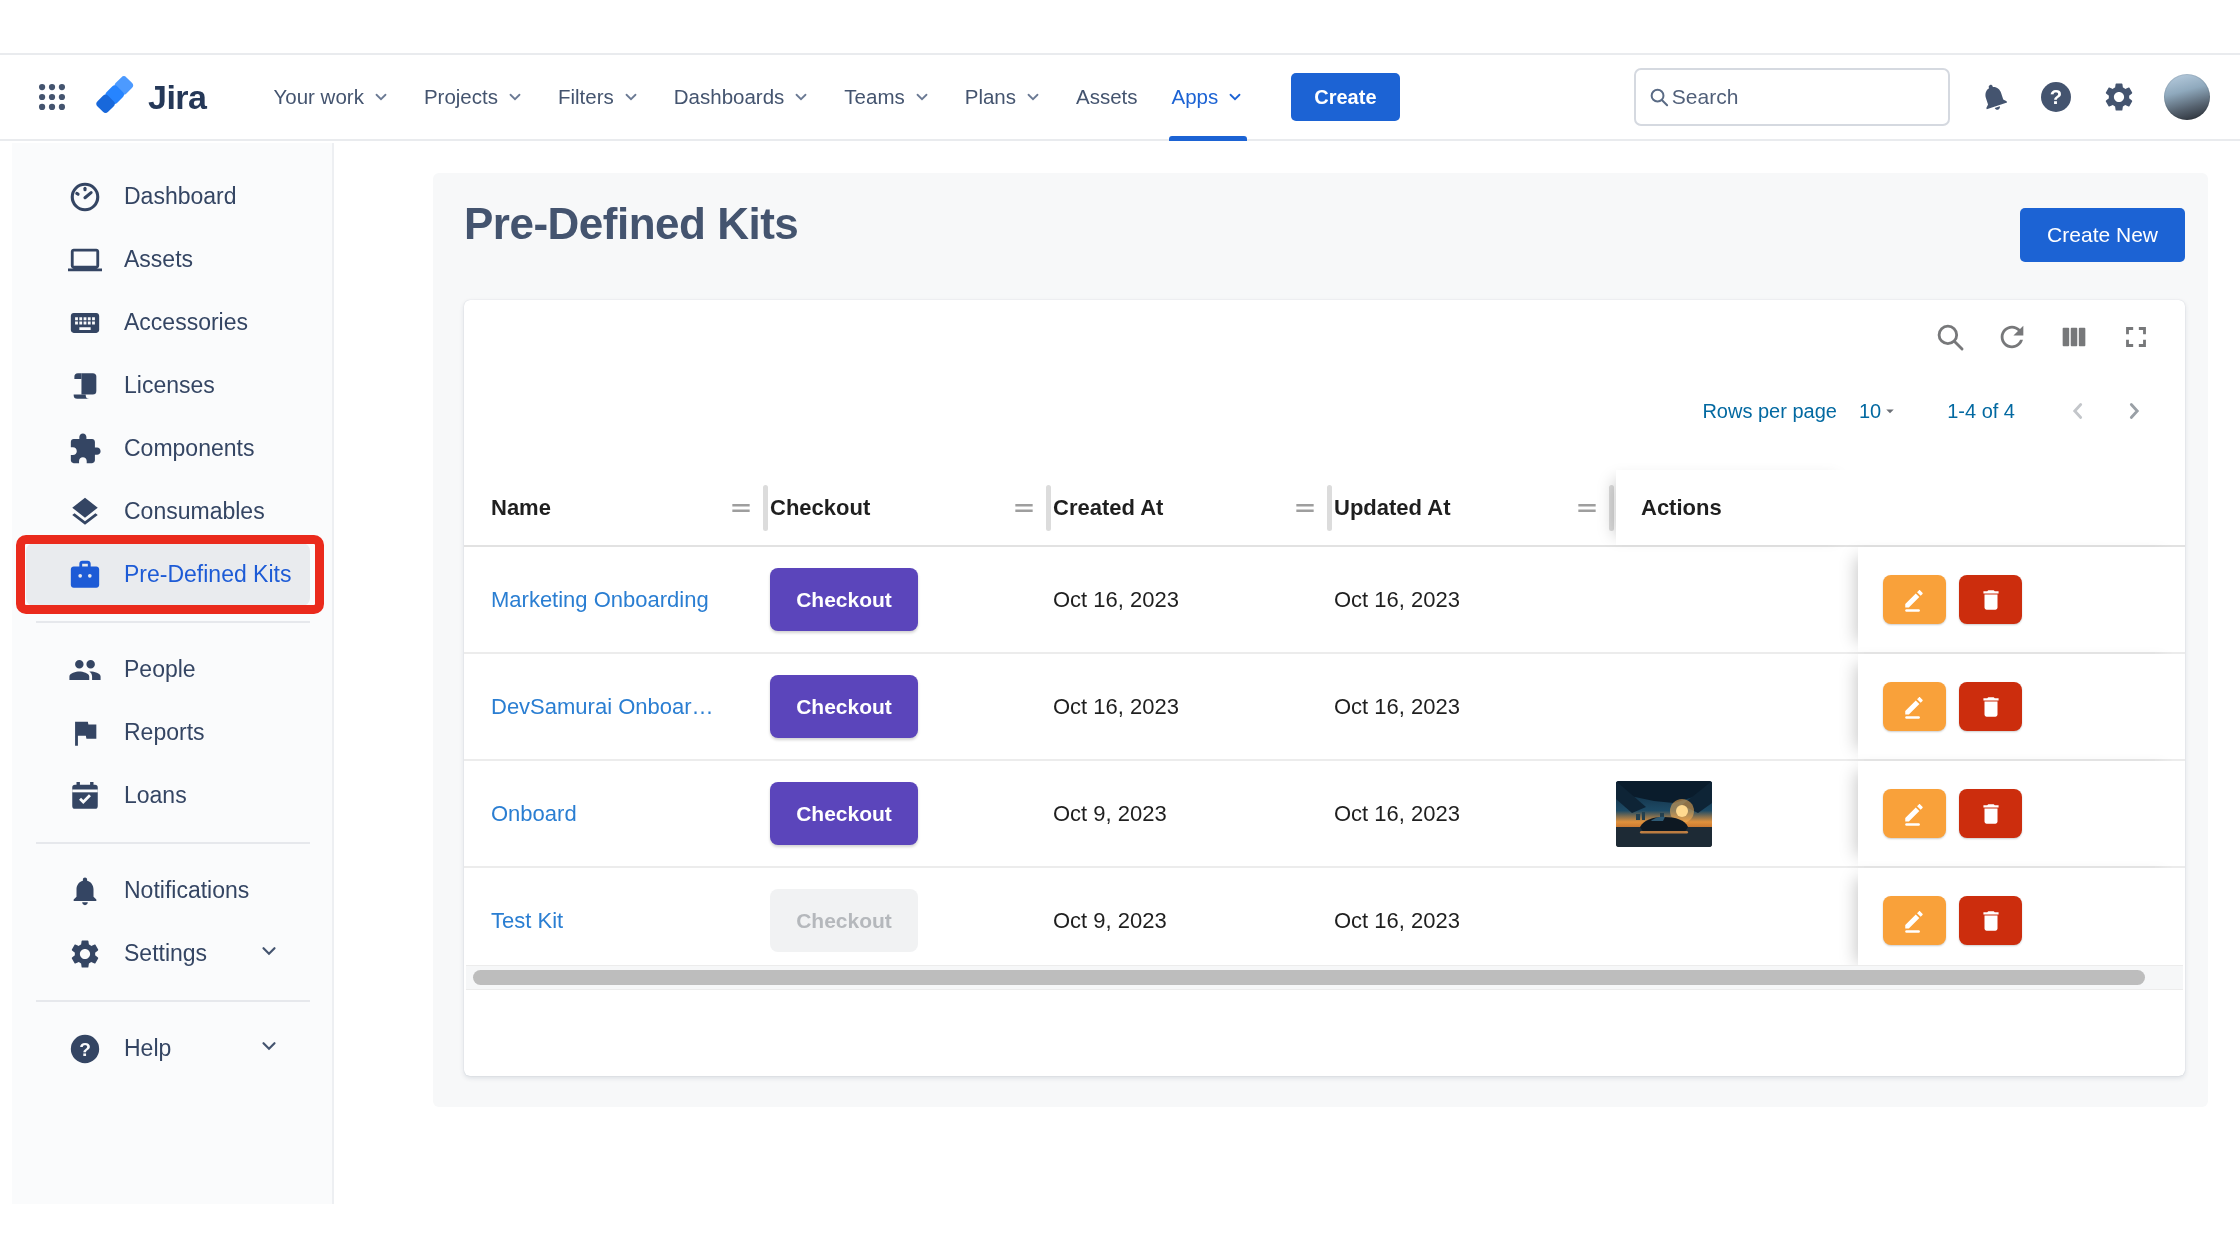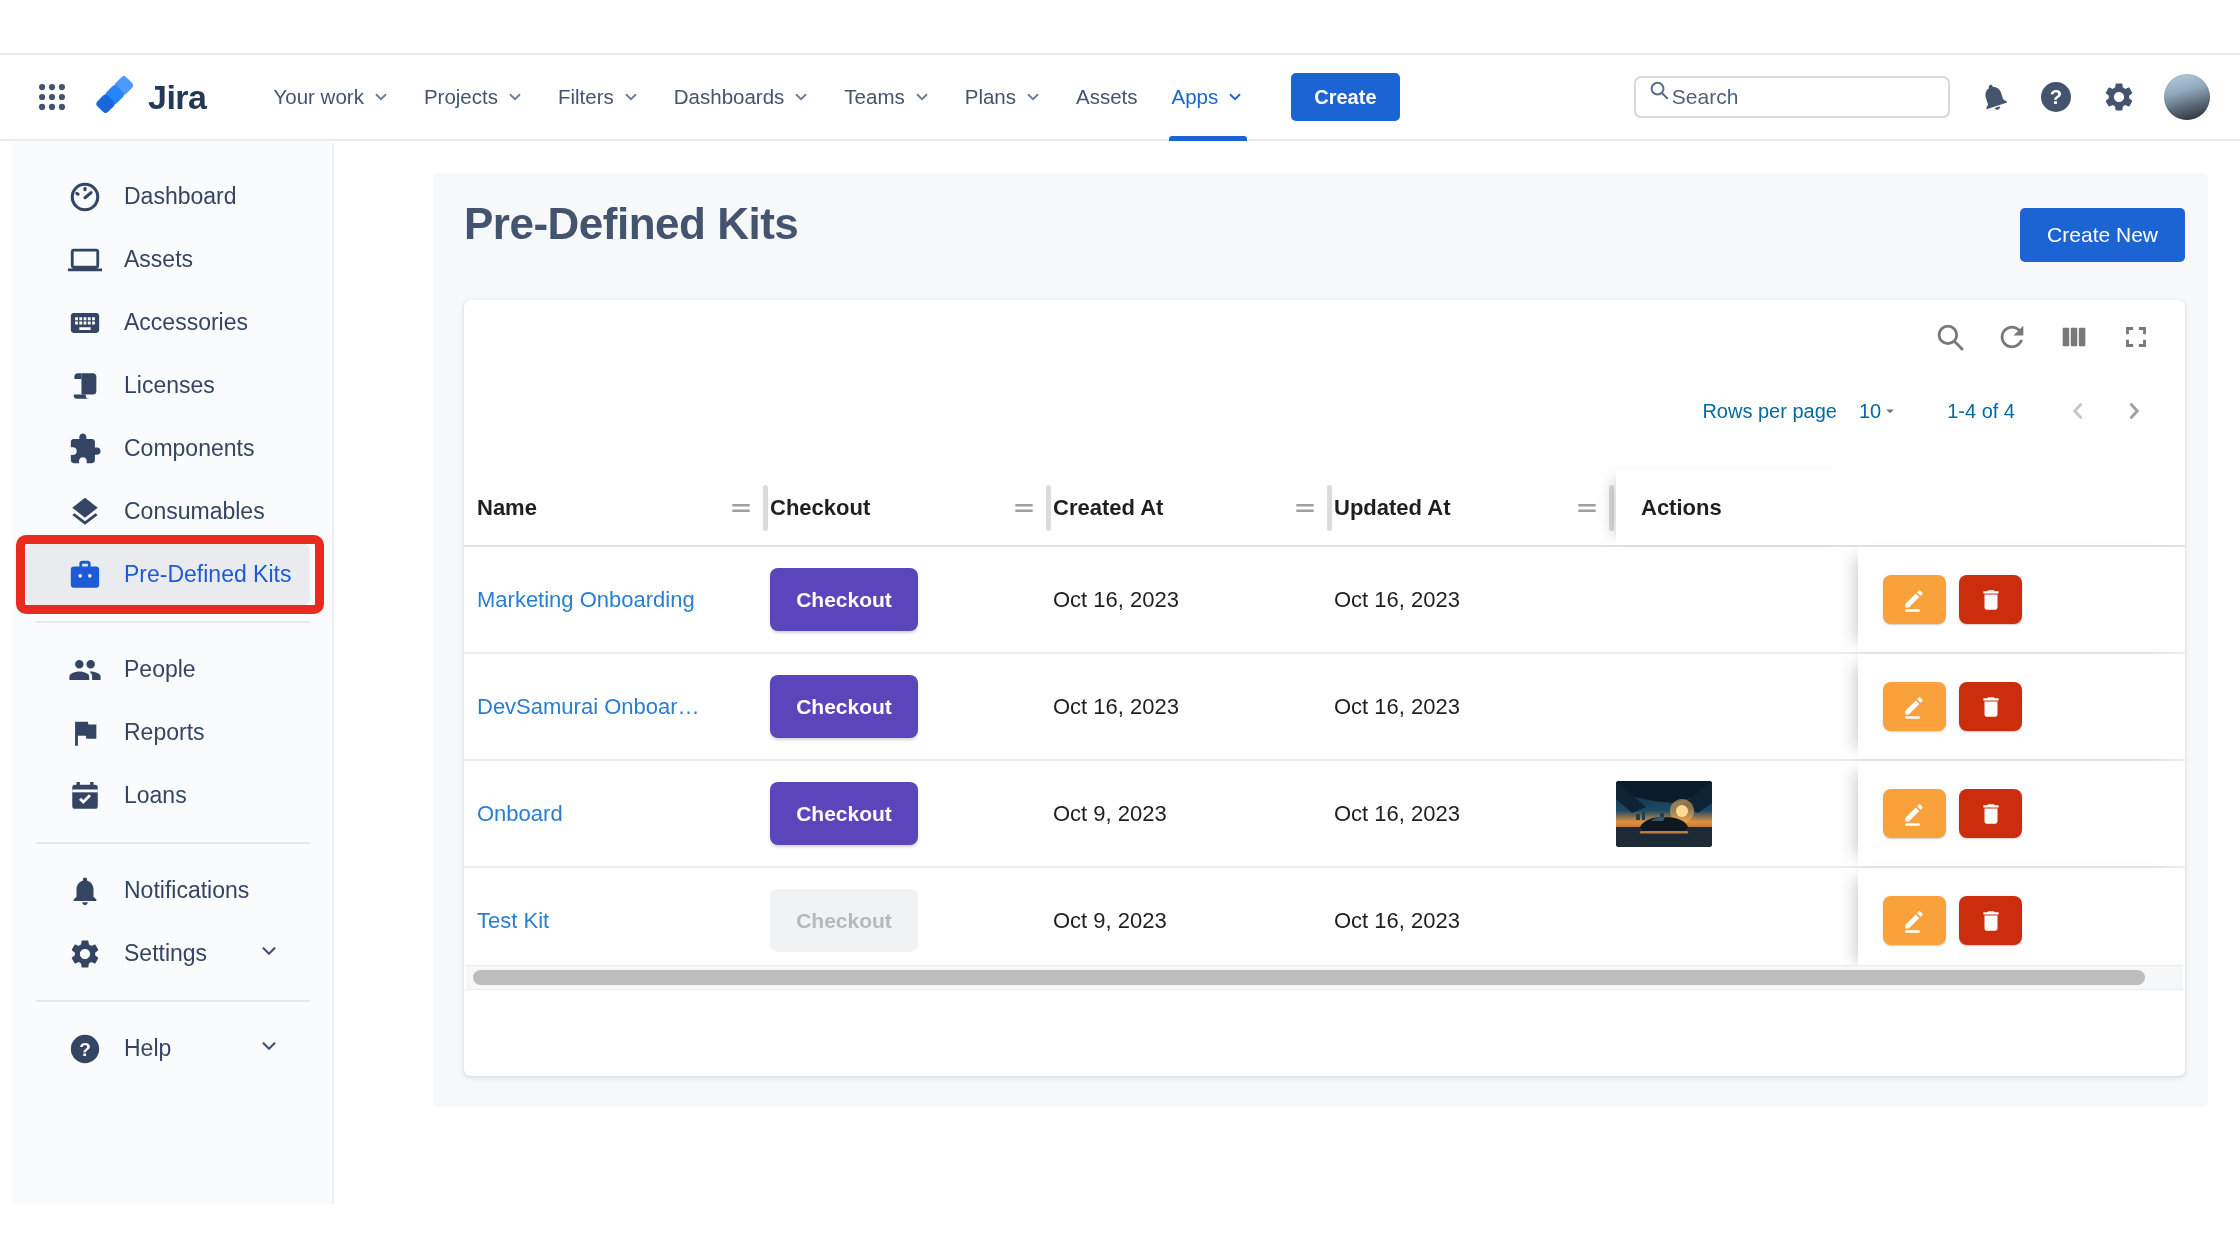--- a/index.html
+++ b/index.html
@@ -29,22 +29,22 @@
     content:"";position:absolute;left:14px;right:14px;bottom:0;height:5px;
     background:var(--accent-blue,#1c63d4);border-radius:3px 3px 0 0;
   }
   .create-btn{
     margin-left:10px;height:48px;padding:0 23px;border:none;border-radius:5px;
     background:var(--accent-blue,#1c63d4);color:#fff;font-size:20px;font-weight:700;
     font-family:inherit;cursor:pointer;
   }
   .topbar-right{margin-left:auto;display:flex;align-items:center;gap:28px;}
   .search-box{
-    width:316px;height:42px;border:2px solid #d5d9e0;border-radius:7px;background:#fff;
-    display:flex;padding:0 12px;box-sizing:border-box;
+    width:316px;height:58px;border:2px solid #d5d9e0;border-radius:7px;background:#fff;
+    display:flex;align-items:center;padding:0 12px;box-sizing:border-box;
   }
   .search-box input{
     border:none;outline:none;font-size:21px;color:#44546f;width:100%;background:transparent;
     font-family:inherit;
   }
   .search-box input::placeholder{color:#505f79;}
   .icon-btn{background:none;border:none;padding:0;cursor:pointer;color:#44546f;display:flex;align-items:center;justify-content:center;}
   .avatar{
     width:46px;height:46px;border-radius:50%;cursor:pointer;
     background:linear-gradient(165deg,#bcd0e2 0%,#8fa9bd 38%,#55616e 70%,#23282f 100%);
@@ -100,21 +100,21 @@
   .pagination .range{margin-right:44px;}
   .page-chevron{background:none;border:none;padding:6px;cursor:pointer;display:flex;}
   
   .tbl{position:absolute;left:0;top:170px;width:1721px;}
   .tr{display:grid;grid-template-columns:306px 283px 281px 282px 242px 327px;align-items:stretch;}
   .tr.head{height:75px;border-bottom:2px solid #e2e2e2;}
   .tr.body{height:105px;}
   .tr.body + .tr.body{border-top:2px solid #ececec;}
   .th,.td{display:flex;align-items:center;box-sizing:border-box;position:relative;}
   .th{font-size:22px;font-weight:bold;color:#1f1f1f;}
-  .th.first,.td.first{padding-left:13px;}
+  .th.first,.td.first{padding-left:27px;}
   .th .col-label{flex:0 0 auto;}
   .th .handle{margin-left:auto;margin-right:16px;cursor:col-resize;display:flex;color:#9e9e9e;}
   .th.resizable::after{
     content:"";position:absolute;right:2px;top:50%;transform:translateY(-50%);
     width:5px;height:46px;background:#dcdcdc;border-radius:3px;
   }
   .sticky-col{
     background:#fff;box-shadow:-12px 0 16px -10px rgba(0,0,0,.22);
     padding-left:25px;
   }

